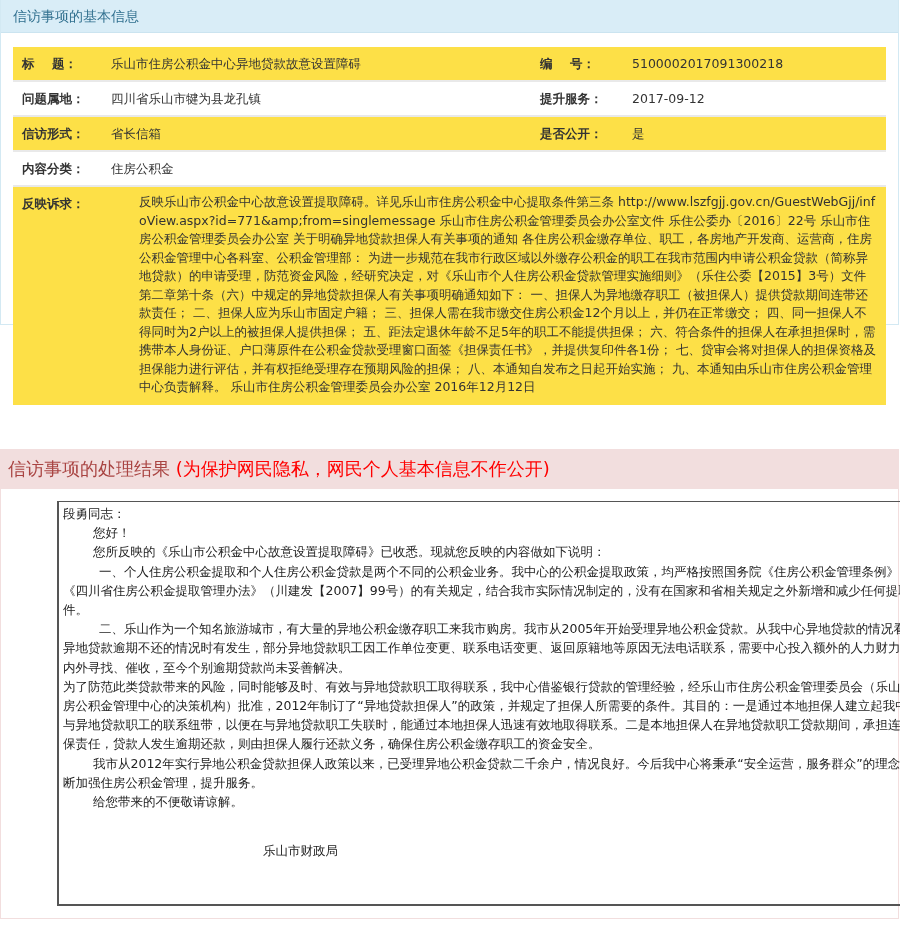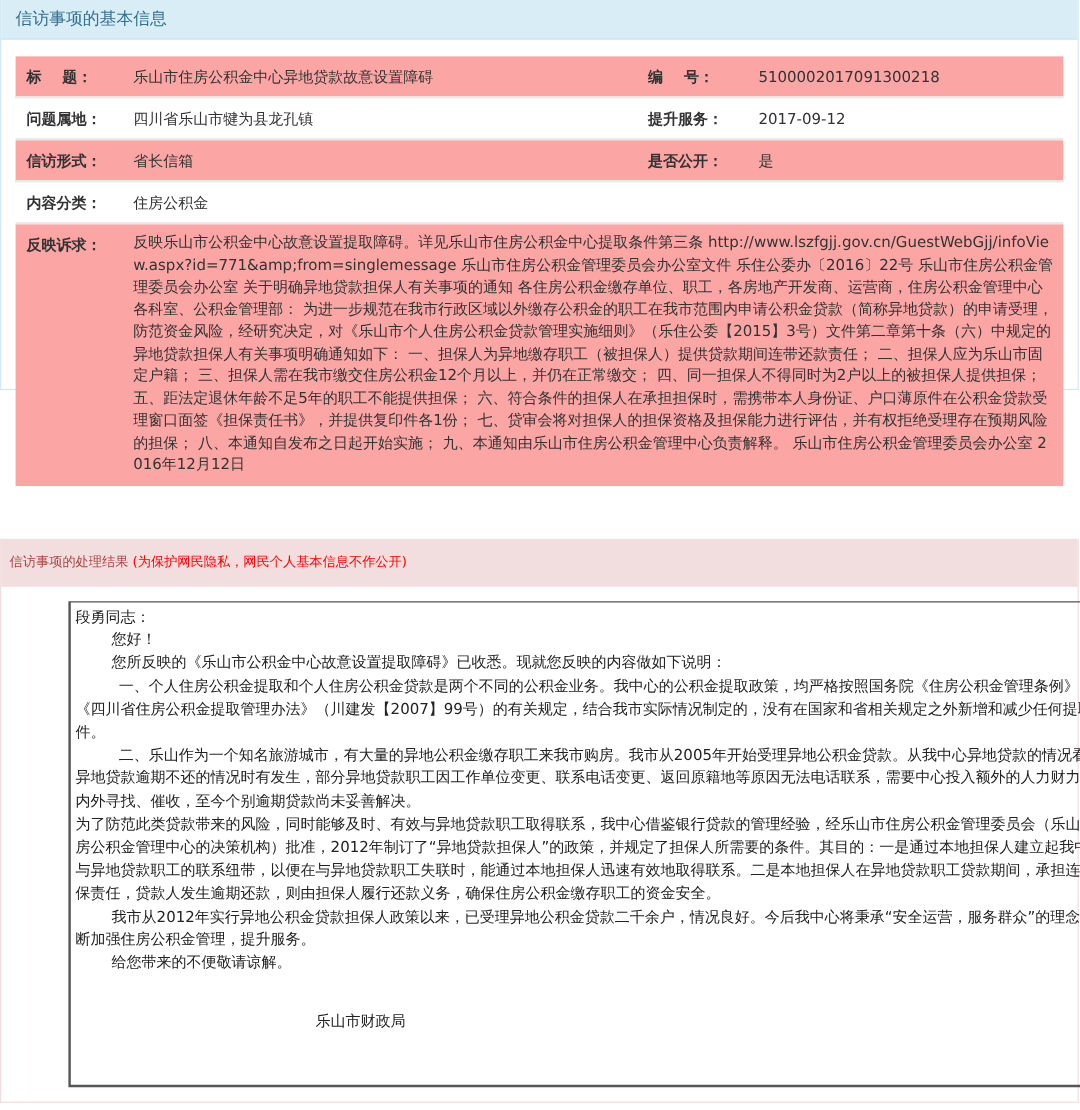--- a/index.html
+++ b/index.html
@@ -12,41 +12,41 @@
       position: absolute; left: 0; top: 0; width: 899px; height: 325px;
       border: 1px solid #d3e9f3; border-top: none; background: #fff;
     }
     .panel-blue .panel-head {
       height: 33px; background: #d9edf7; color: #31708f;
       font-size: 14px; line-height: 33px; padding-left: 12px;
       border-bottom: 1px solid #cbe4f0;
     }
     .info-table { position: absolute; left: 12px; top: 47px; width: 873px; }
     .info-row {
-      display: flex; background: #fca5a5; border-bottom: 2px solid #e9e9e9;
+      display: flex; background: #fde047; border-bottom: 2px solid #e9e9e9;
       min-height: 33px; align-items: flex-start;
     }
     .info-row.white { background: #fff; }
     .info-row .lbl {
       width: 90px; padding-left: 9px; font-weight: bold; color: #333;
       line-height: 33px; white-space: pre; flex-shrink: 0;
     }
     .info-row .val { width: 437px; padding-left: 8px; line-height: 33px; flex-shrink: 0; }
     .info-row .lbl2 { width: 92px; font-weight: bold; line-height: 33px; white-space: pre; flex-shrink: 0; }
     .info-row .val2 { flex: 1; line-height: 33px; }
     .info-row .val-long {
-      flex: 1; padding: 6px 8px 8px 8px; line-height: 18.5px; word-break: break-all;
+      flex: 1; padding: 6px 8px 8px 8px; line-height: 18.5px; word-break: break-all; margin-left: 28px;
     }
     .panel-pink {
       position: absolute; left: 0; top: 449px; width: 899px; height: 470px;
       border: 1px solid #f2dede; border-top: none; background: #fff;
     }
     .panel-pink .panel-head {
       height: 40px; background: #f2dede; color: #a94442;
-      font-size: 11px; line-height: 40px; padding-left: 7px;
+      font-size: 18px; line-height: 40px; padding-left: 7px;
     }
     .panel-pink .panel-head .note { color: #ff0000; }
     .reply-box {
       position: absolute; left: 12px; top: 52px; width: 875px; height: 405px;
       border: 1px solid #555; border-left-width: 2px; border-bottom-width: 2px;
       padding: 2px 4px; font-size: 12.5px; line-height: 19.2px; color: #222;
       word-break: break-all;
       margin-left: 44px;
     }
     .reply-box p { margin: 0; }

